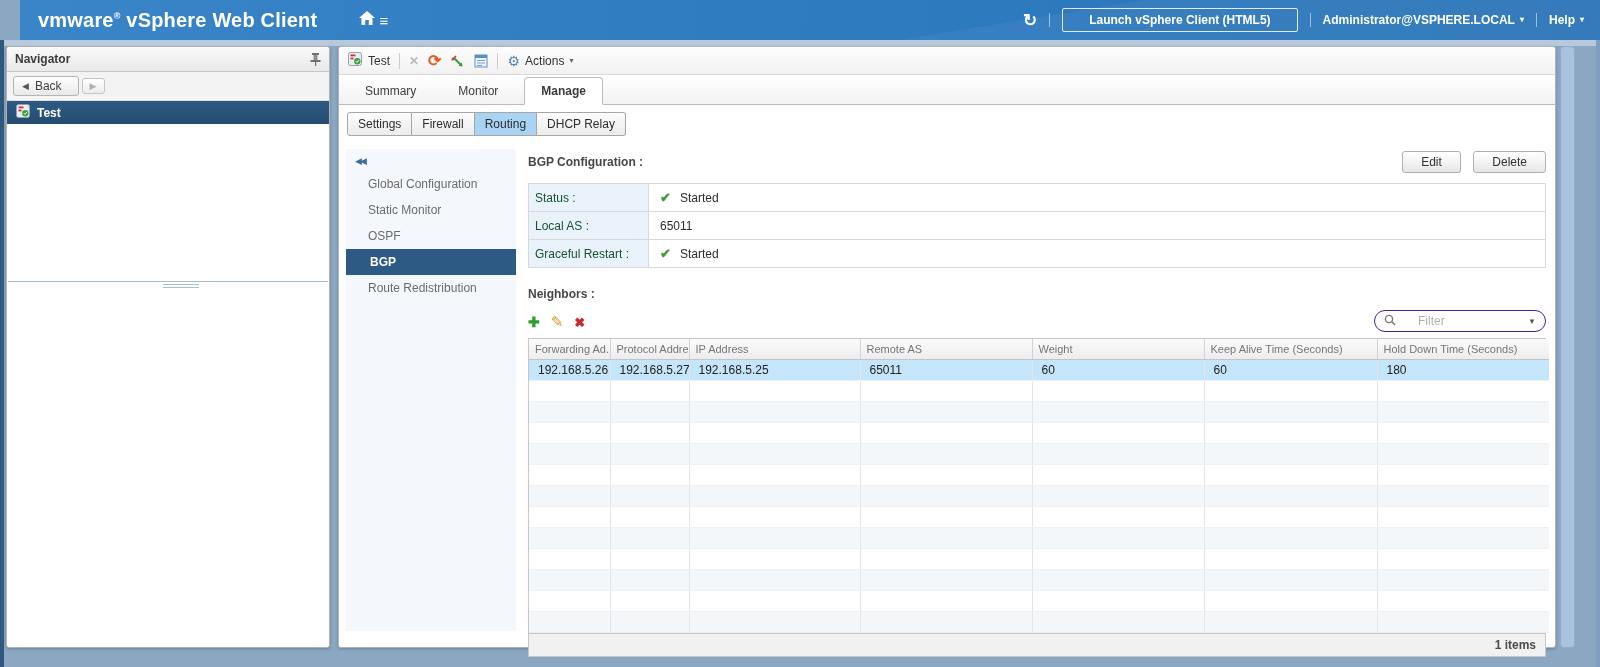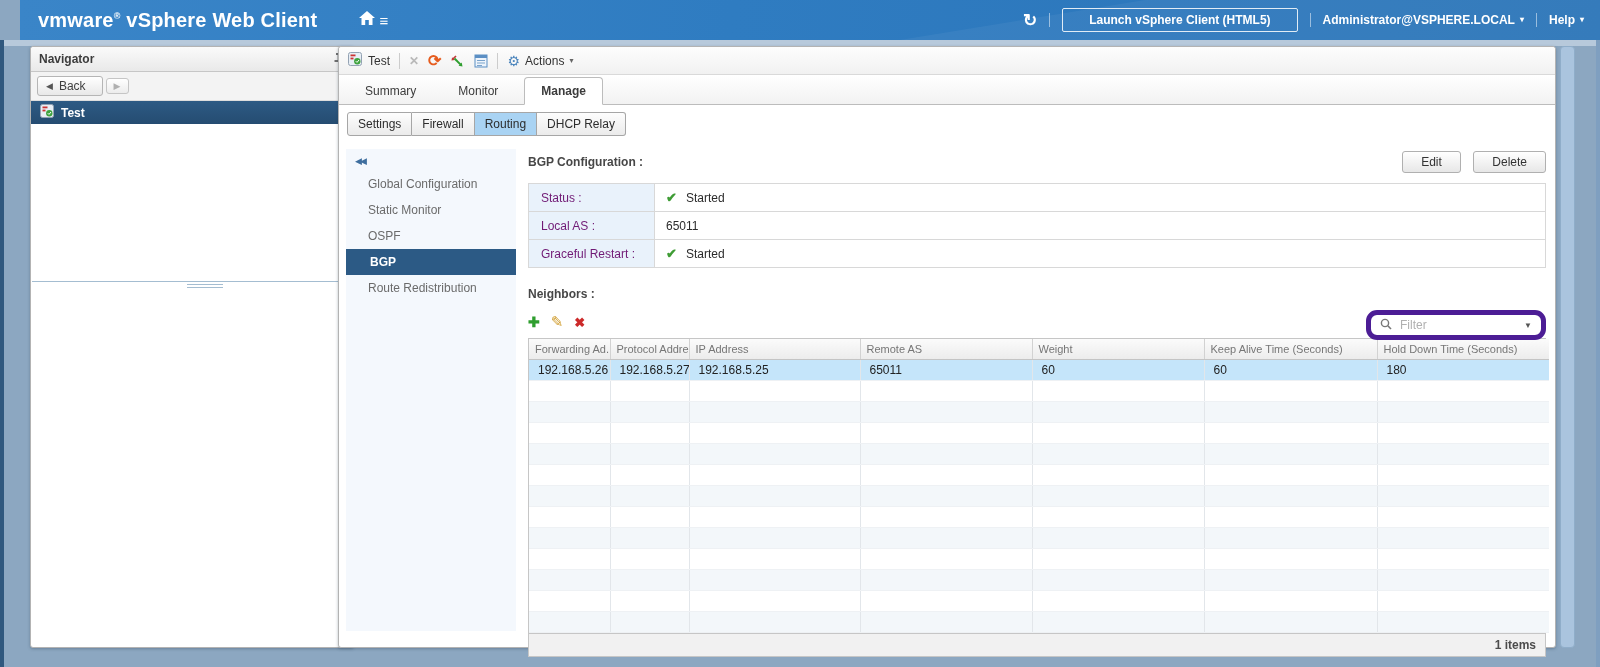--- a/index.html
+++ b/index.html
@@ -28,21 +28,21 @@
   .launch-btn{border:1px solid rgba(255,255,255,.85);border-radius:2px;padding:4px 26px;cursor:pointer;background:transparent;color:#fff;font-weight:bold;font-size:12px;font-family:inherit;}
   .hdr-refresh{font-size:17px;line-height:1;cursor:pointer;}
   .menu-item{display:flex;align-items:center;gap:5px;cursor:pointer;}
   .caret-sm{font-size:8px;line-height:1;}
   .strip{position:absolute;top:40px;left:0;right:0;height:6px;background:#b7c9db;}
   .edge-left{position:absolute;left:0;top:40px;bottom:0;width:4px;background:#30587e;}
   .edge-right{position:absolute;right:0;top:40px;bottom:0;width:4px;background:#7f9fc0;}
 
   
   .panel{position:absolute;background:#fff;border:1px solid #b3b3b3;border-radius:3px;box-shadow:0 1px 3px rgba(40,60,80,.35);}
-  #navigator{left:6px;top:46px;width:322px;height:600px;margin-left:24px;}
+  #navigator{left:6px;top:46px;width:322px;height:600px;}
   #main{left:338px;top:46px;width:1216px;height:600px;}
   .collapsed-strip{position:absolute;left:1560px;top:46px;width:13px;height:600px;background:#aac4de;border:1px solid #8fadc9;border-radius:4px;cursor:pointer;}
 
   
   .nav-header{height:24px;background:linear-gradient(#fafafa,#e9e9e9);border-bottom:1px solid #c6c6c6;border-radius:3px 3px 0 0;display:flex;align-items:center;padding:0 8px;font-size:12px;font-weight:bold;color:#3c3c3c;}
   .pin{margin-left:auto;cursor:pointer;display:flex;}
   .nav-toolbar{height:28px;background:#f3f3f3;border-bottom:1px solid #ddd;display:flex;align-items:center;padding:0 6px;gap:3px;}
   .back-btn{display:flex;align-items:center;gap:6px;border:1px solid #b5b5b5;border-radius:3px;background:linear-gradient(#fff,#e8e8e8);padding:2px 16px 2px 8px;font-size:12px;color:#3f3f3f;cursor:pointer;font-family:inherit;}
   .back-btn .arr{font-size:9px;color:#555;}
   .fwd-btn{border:1px solid #c5c5c5;border-radius:3px;background:linear-gradient(#fff,#ececec);padding:2px 7px;font-size:9px;color:#b0b0b0;cursor:pointer;font-family:inherit;}
@@ -81,30 +81,30 @@
   .subnav-item.active{background:#2c5a85;color:#fff;font-weight:bold;padding-left:24px;}
 
   .bgp-area{position:absolute;left:189px;right:9px;top:46px;}
   .sec-head{display:flex;align-items:center;justify-content:space-between;height:24px;}
   .sec-title{font-size:12px;font-weight:bold;color:#474747;}
   .btn{border:1px solid #b0b0b0;border-radius:3px;background:linear-gradient(#fff,#e7e7e7);padding:3px 18px;font-size:12px;color:#333;cursor:pointer;font-family:inherit;}
   .btn + .btn{margin-left:8px;}
 
   .cfg-table{width:100%;border-collapse:collapse;margin-top:9px;}
   .cfg-table td{border:1px solid #d8d8d8;height:25px;font-size:12px;}
-  .cfg-label{width:112px;background:#e9f2fb;color:#701a75;padding-left:12px;}
+  .cfg-label{width:112px;background:#e9f2fb;color:#14532d;padding-left:6px;}
   .cfg-value{padding-left:11px;color:#2b2b2b;}
   .check{color:#3f9c35;font-weight:bold;font-size:13px;margin-right:9px;}
 
   .neigh-title{margin-top:19px;font-size:12px;font-weight:bold;color:#474747;}
   .neigh-toolbar{margin-top:9px;height:24px;display:flex;align-items:center;gap:11px;position:relative;}
   .ico-add{color:#2f9e2f;font-size:14px;font-weight:bold;}
   .ico-pencil{color:#cf9b2a;font-size:15px;}
   .ico-delx{color:#cc2a2a;font-size:13px;font-weight:bold;}
-  .filter-box{position:absolute;right:0;top:0;width:152px;height:20px;border:5px solid #4c1d95;border-radius:11px;background:#fff;display:flex;align-items:center;padding:0 9px;gap:6px;}
+  .filter-box{position:absolute;right:0;top:0;width:152px;height:20px;border:1px solid #4c1d95;border-radius:11px;background:#fff;display:flex;align-items:center;padding:0 9px;gap:20px;}
   .filter-box input{border:none;outline:none;flex:1;font-size:12px;color:#555;font-family:inherit;min-width:0;background:transparent;}
   .filter-box input::placeholder{color:#b0b0b0;}
   .filter-caret{font-size:8px;color:#555;cursor:pointer;}
 
   .grid-wrap{margin-top:4px;border:1px solid #c6c6c6;}
   table.grid{border-collapse:collapse;width:100%;table-layout:fixed;}
   .grid thead th{background:linear-gradient(#fbfbfb,#ececec);border-right:1px solid #d2d2d2;border-bottom:1px solid #c4c4c4;font-size:11px;color:#767676;font-weight:normal;text-align:left;padding:4px 6px;white-space:nowrap;overflow:hidden;cursor:pointer;}
   .grid thead th:last-child{border-right:none;}
   .grid tbody td{border-right:1px solid #e2e6ea;border-bottom:1px solid #eef1f4;font-size:12px;color:#222;padding:3px 9px;height:13px;white-space:nowrap;overflow:hidden;}
   .grid tbody td:last-child{border-right:none;}

